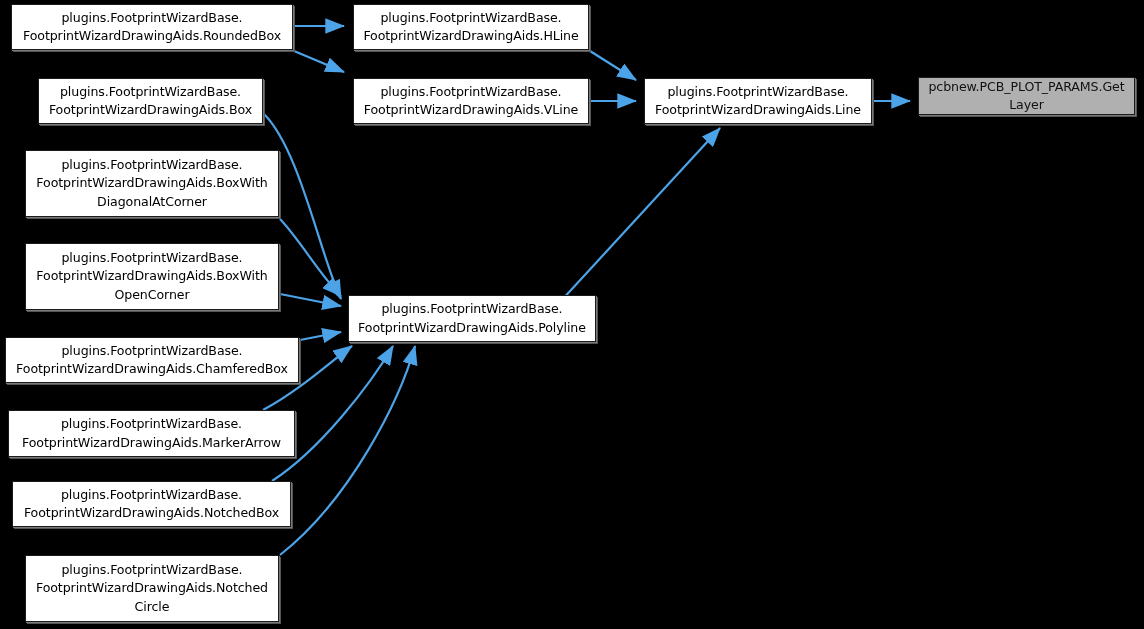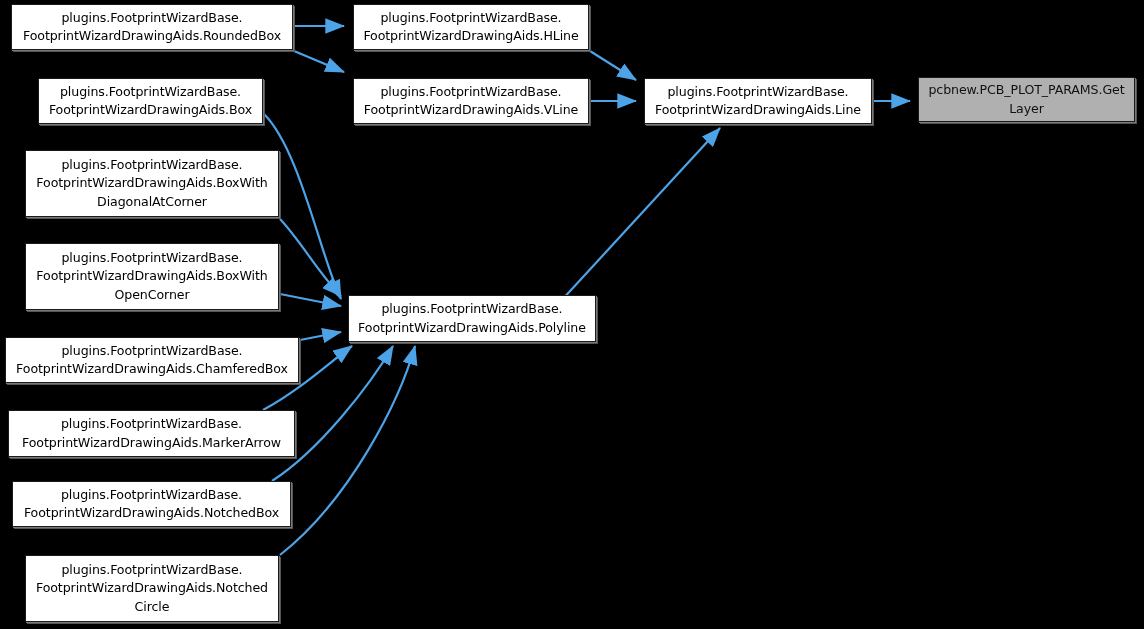--- a/index.html
+++ b/index.html
@@ -89,21 +89,21 @@
 FootprintWizardDrawingAids.Box</span>
       </div>
       <div class="node-box" style="left: 353px; top: 78px; width: 236px; height: 46px; background: rgb(255, 255, 255); border-color: rgb(26, 26, 26);">
         <span class="node-label">plugins.FootprintWizardBase.
 FootprintWizardDrawingAids.VLine</span>
       </div>
       <div class="node-box" style="left: 644px; top: 78px; width: 228px; height: 46px; background: rgb(255, 255, 255); border-color: rgb(26, 26, 26);">
         <span class="node-label">plugins.FootprintWizardBase.
 FootprintWizardDrawingAids.Line</span>
       </div>
-      <div class="node-box external" style="left: 918px; top: 77px; width: 217px; height: 45px; background: rgb(176, 176, 176); border-color: rgb(26, 26, 26);">
+      <div class="node-box external" style="left: 918px; top: 77px; width: 217px; height: 38px; background: rgb(176, 176, 176); border-color: rgb(26, 26, 26);">
         <span class="node-label">pcbnew.PCB_PLOT_PARAMS.Get
 Layer</span>
       </div>
       <div class="node-box" style="left: 25px; top: 150px; width: 254px; height: 67px; background: rgb(255, 255, 255); border-color: rgb(26, 26, 26);">
         <span class="node-label">plugins.FootprintWizardBase.
 FootprintWizardDrawingAids.BoxWith
 DiagonalAtCorner</span>
       </div>
       <div class="node-box" style="left: 25px; top: 243px; width: 254px; height: 67px; background: rgb(255, 255, 255); border-color: rgb(26, 26, 26);">
         <span class="node-label">plugins.FootprintWizardBase.

